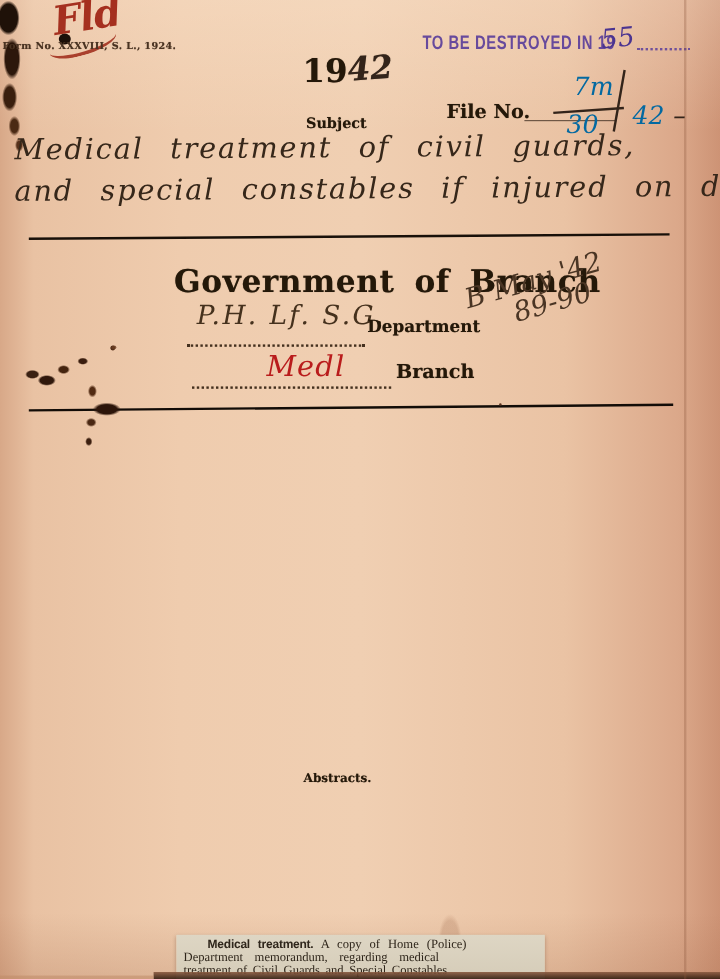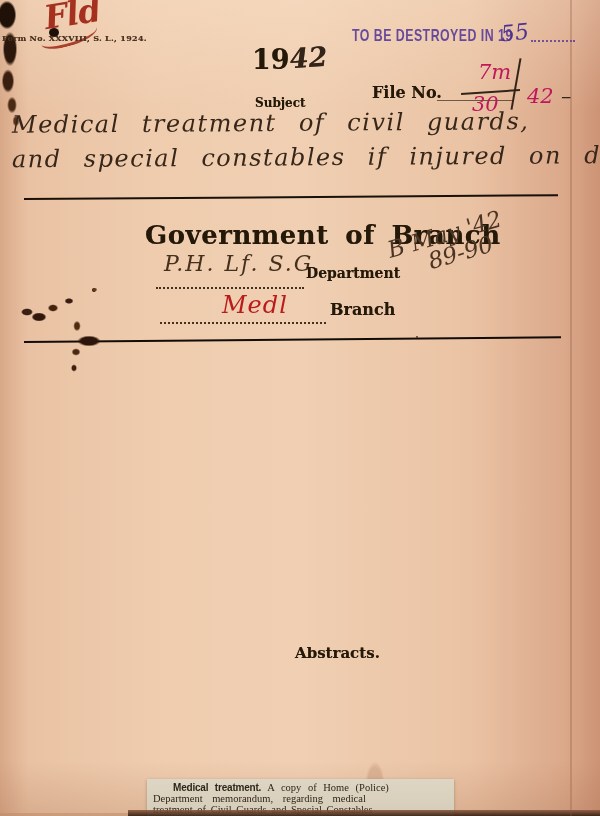--- a/index.html
+++ b/index.html
@@ -6,21 +6,21 @@
   body{
     width:600px;height:816px;position:relative;overflow:hidden;
     font-family:"DejaVu Serif",serif;
     background:
       linear-gradient(180deg, rgba(255,236,214,.28) 0, rgba(255,236,214,0) 110px),
       linear-gradient(0deg, rgba(150,90,60,.20) 0, rgba(150,90,60,0) 55px),
       linear-gradient(90deg, #d8a888 0px, #e9c2a3 28px, #efccae 150px, #f0cfb2 300px, #eac3a4 470px, #dba88a 565px, #cd9375 600px);
   }
   .abs{position:absolute;}
   .printed{color:#241809;font-weight:bold;text-shadow:0 0 .6px rgba(40,24,8,.55);}
-  .hand{font-family:"DejaVu Serif",serif;font-style:italic;color:#be185d;}
+  .hand{font-family:"DejaVu Serif",serif;font-style:italic;color:#0369a1;}
   .dotted{border-bottom:2px dotted #44301e;height:0;}
   .rule{height:0;border-top:2px solid #181009;transform-origin:left center;}
 
   
   #burn{left:-5px;top:-3px;width:42px;height:130px;filter:blur(.4px);
     background:
       radial-gradient(ellipse 13px 20px at 12px 18px, #1f1108 0 58%, rgba(31,17,8,0) 72%),
       radial-gradient(ellipse 10px 24px at 15px 52px, #2c170b 0 55%, rgba(44,23,11,0) 72%),
       radial-gradient(ellipse 9px 17px at 13px 84px, #3a1f0e 0 50%, rgba(58,31,14,0) 70%),
       radial-gradient(ellipse 7px 12px at 17px 108px, #4b2a14 0 45%, rgba(75,42,20,0) 70%),
@@ -81,21 +81,21 @@
       radial-gradient(ellipse 7px 5px at 38px 24px, #45240f 0 50%, rgba(69,36,15,0) 75%),
       radial-gradient(ellipse 6px 4px at 54px 17px, #3a1d0e 0 50%, rgba(58,29,14,0) 75%),
       radial-gradient(ellipse 5px 7px at 62px 42px, #512a12 0 45%, rgba(81,42,18,0) 75%),
       radial-gradient(ellipse 15px 7px at 74px 57px, #2c150a 0 55%, rgba(44,21,10,0) 78%),
       radial-gradient(ellipse 6px 5px at 61px 68px, #4a2712 0 45%, rgba(74,39,18,0) 75%),
       radial-gradient(ellipse 4px 5px at 59px 84px, #3c1f0f 0 45%, rgba(60,31,15,0) 75%),
       radial-gradient(circle 3px at 79px 6px, #55301a 0 55%, rgba(85,48,26,0) 80%);}
   #speck1{left:93px;top:288px;width:4px;height:3px;border-radius:50%;background:#6b3e22;opacity:.8;}
   #speck2{left:416px;top:336px;width:2px;height:2px;border-radius:50%;background:#5a3320;}
 
-  #abstracts{left:253px;top:644px;font-size:15px;margin-left:42px;}
+  #abstracts{left:253px;top:644px;font-size:10px;}
 
   #water-stain{left:355px;top:752px;width:40px;height:64px;
     background:radial-gradient(ellipse 12px 28px at 20px 32px, rgba(150,95,65,.22) 0 60%, rgba(150,95,65,0) 80%);}
 
   #clipping{left:147px;top:779px;width:307px;height:37px;overflow:hidden;
     background:linear-gradient(180deg,#ded6c4,#d5ccb8);box-shadow:0 1px 3px rgba(80,50,30,.35);
     padding:3px 6px;box-sizing:border-box;
     font-family:"Liberation Serif",serif;font-size:10.5px;line-height:11px;color:#2f261b;}
   #clipping .l1{text-indent:20px;word-spacing:4px;white-space:nowrap;}
   #clipping .l1 b{font-family:"Liberation Sans",sans-serif;font-size:10px;letter-spacing:-.2px;}

